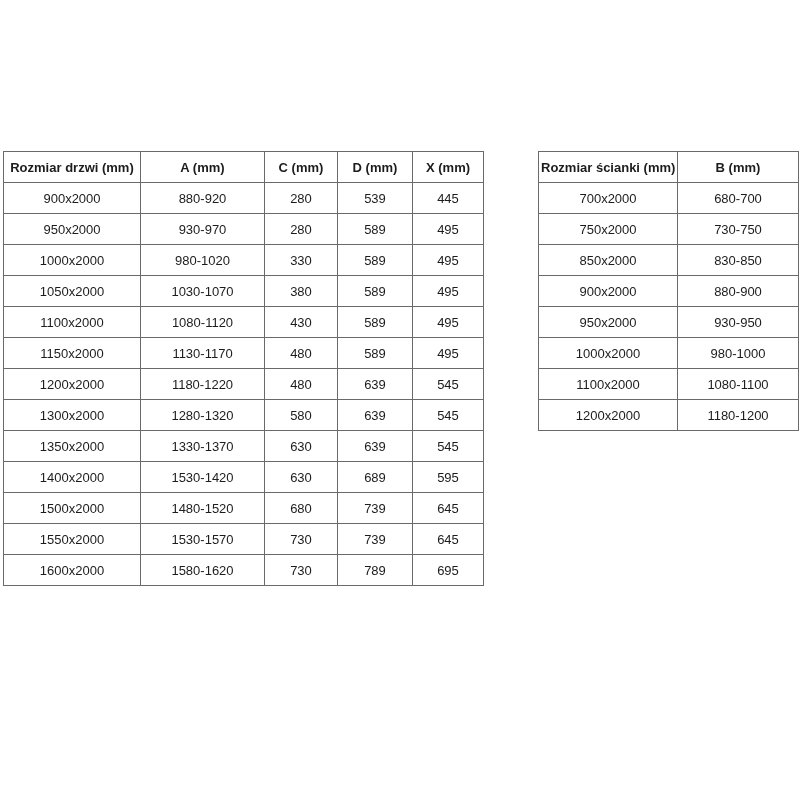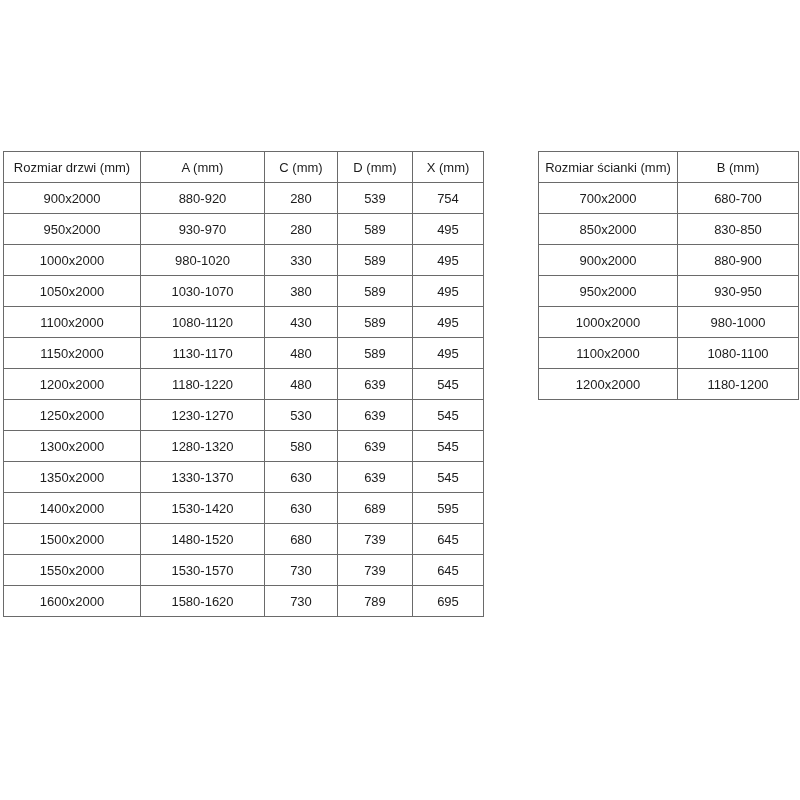--- a/index.html
+++ b/index.html
@@ -28,21 +28,21 @@
     vertical-align: middle;
     height: 30px;
     padding: 0 2px;
     font-size: 13px;
     color: #1c1c1c;
     line-height: 1;
     overflow: hidden;
     white-space: nowrap;
   }
   table.spec th {
-    font-weight: normal;
+    font-weight: bold;
     font-size: 13px;
   }
   #door-table {
     left: 3px;
     top: 151px;
     width: 480px;
   }
   #door-table col.c0 { width: 137px; }
   #door-table col.c1 { width: 124px; }
   #door-table col.c2 { width: 73px; }
@@ -77,21 +77,21 @@
           <th>D (mm)</th>
           <th>X (mm)</th>
         </tr>
     </thead>
     <tbody>
         <tr>
           <td>900x2000</td>
           <td>880-920</td>
           <td>280</td>
           <td>539</td>
-          <td>754</td>
+          <td>445</td>
         </tr>
         <tr>
           <td>950x2000</td>
           <td>930-970</td>
           <td>280</td>
           <td>589</td>
           <td>495</td>
         </tr>
         <tr>
           <td>1000x2000</td>
@@ -118,27 +118,20 @@
           <td>1150x2000</td>
           <td>1130-1170</td>
           <td>480</td>
           <td>589</td>
           <td>495</td>
         </tr>
         <tr>
           <td>1200x2000</td>
           <td>1180-1220</td>
           <td>480</td>
-          <td>639</td>
-          <td>545</td>
-        </tr>
-        <tr>
-          <td>1250x2000</td>
-          <td>1230-1270</td>
-          <td>530</td>
           <td>639</td>
           <td>545</td>
         </tr>
         <tr>
           <td>1300x2000</td>
           <td>1280-1320</td>
           <td>580</td>
           <td>639</td>
           <td>545</td>
         </tr>
@@ -190,20 +183,24 @@
           <th>Rozmiar ścianki (mm)</th>
           <th>B (mm)</th>
         </tr>
     </thead>
     <tbody>
         <tr>
           <td>700x2000</td>
           <td>680-700</td>
         </tr>
         <tr>
+          <td>750x2000</td>
+          <td>730-750</td>
+        </tr>
+        <tr>
           <td>850x2000</td>
           <td>830-850</td>
         </tr>
         <tr>
           <td>900x2000</td>
           <td>880-900</td>
         </tr>
         <tr>
           <td>950x2000</td>
           <td>930-950</td>

